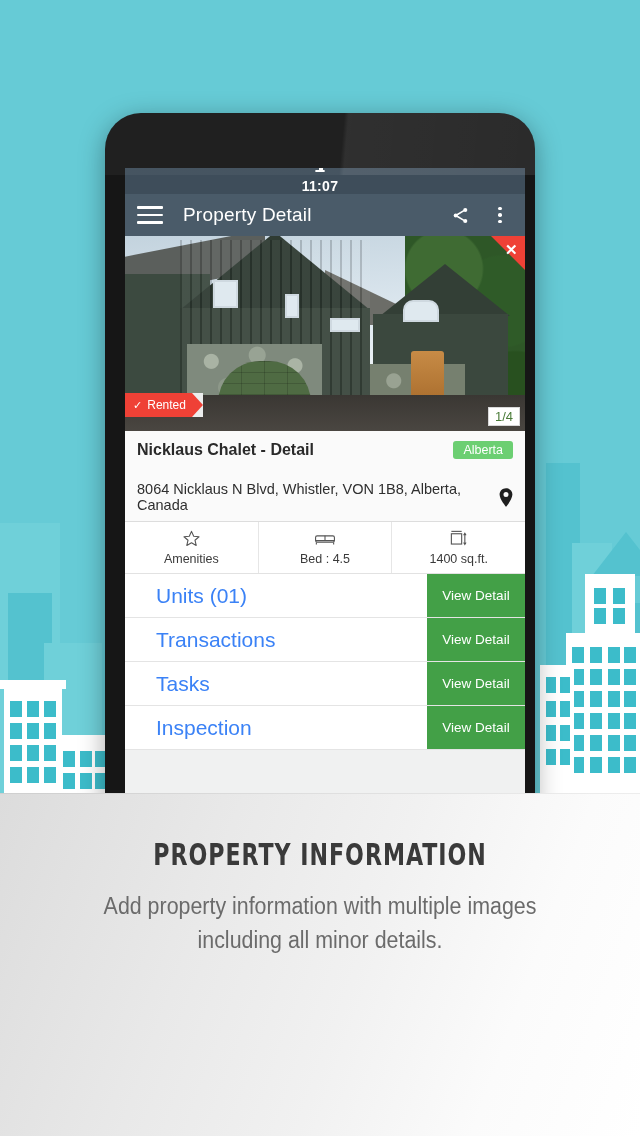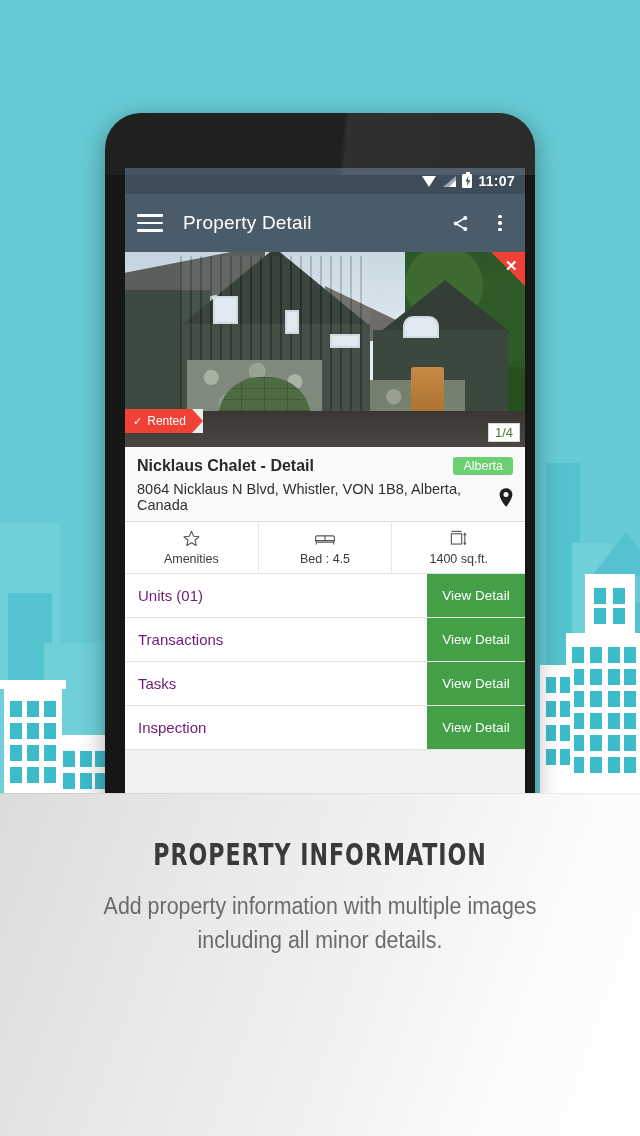--- a/index.html
+++ b/index.html
@@ -61,21 +61,21 @@
   .camera i{ position:absolute; inset:2px; border-radius:50%; background:#2a6c96; }
   .screen{
     position:absolute; left:20px; top:55px; width:400px; height:645px;
     background:#eceded; overflow:hidden;
   }
 
   
   .statusbar{
     height:26px; background:#3e4d5a; position:relative;
     display:flex; align-items:center; justify-content:flex-end;
-    padding-right:10px; gap:6px;
+    padding-right:10px; gap:6px;flex-direction:column;
   }
   .ico-wifi{ width:15px; height:11px; position:relative; }
   .ico-wifi:before{
     content:""; position:absolute; left:0; top:0;
     border-left:7.5px solid transparent; border-right:7.5px solid transparent;
     border-top:11px solid #fff;
   }
   .ico-signal{ width:13px; height:11px; position:relative; }
   .ico-signal:before{
     content:""; position:absolute; right:0; bottom:0; width:0; height:0;
@@ -94,21 +94,21 @@
   }
   .ico-batt i{
     position:absolute; left:2px; top:1px; width:5px; height:10px;
     background:#3e4d5a;
     clip-path:polygon(60% 0,0 55%,42% 55%,30% 100%,100% 42%,52% 42%);
   }
   .clock{ color:#fff; font-size:14px; font-weight:bold; letter-spacing:.3px; }
 
   
   .toolbar{
-    height:58px; background:#4a5b69; display:flex; align-items:center;
+    height:42px; background:#4a5b69; display:flex; align-items:center;
     padding:0 12px; gap:14px; position:relative;
   }
   .hamburger{ width:26px; height:18px; display:flex; flex-direction:column; justify-content:space-between; cursor:pointer; }
   .hamburger span{ display:block; height:2.6px; background:#fff; border-radius:1px; }
   .tb-title{ color:#fff; font-size:19px; font-weight:normal; flex:1; margin-left:6px; letter-spacing:.2px; }
   .tb-icon{ width:26px; height:26px; display:flex; align-items:center; justify-content:center; cursor:pointer; }
   .dots{ display:flex; flex-direction:column; gap:3px; }
   .dots i{ width:3.6px; height:3.6px; background:#fff; border-radius:50%; display:block; }
 
   
@@ -199,40 +199,40 @@
     font-size:13px; padding:1px 6px; border:1px solid #d8d8d8;
   }
 
   
   .pcard{ background:#fafafa; border-bottom:1px solid #dddddd; padding:10px 12px 8px; }
   .prow1{ display:flex; align-items:center; justify-content:space-between; }
   .pname{ font-size:16px; font-weight:bold; color:#2a2a2a; }
   .badge{
     background:#6ccf72; color:#fff; font-size:12.5px; padding:2px 10px; border-radius:3px;
   }
-  .prow2{ display:flex; align-items:center; justify-content:space-between; margin-top:6px; }
+  .prow2{ display:flex; align-items:center; justify-content:space-between; margin-top:22px; }
   .paddr{ font-size:14.5px; color:#2f2f2f; }
   .pin{ width:14px; height:19px; position:relative; flex:none; }
 
   
   .stats{ display:flex; background:#fff; border-bottom:1px solid #e2e2e2; }
   .stat{
     flex:1; padding:6px 2px 7px; text-align:center;
     border-right:1px solid #e6e6e6;
   }
   .stat:last-child{ border-right:none; }
   .stat .ic{ height:21px; display:flex; align-items:center; justify-content:center; }
   .stat .lb{ font-size:12.5px; color:#3a3a3a; margin-top:3px; white-space:nowrap; }
 
   
   .rows{ background:#fff; }
   .row{
     display:flex; align-items:stretch; border-bottom:1px solid #e4e4e4; height:44px;
   }
-  .row-label{ flex:1; display:flex; align-items:center; padding-left:13px; font-size:15px; color:#701a75; }
+  .row-label{ flex:1; display:flex; align-items:center; padding-left:31px; font-size:21px; color:#3b82f6; }
   .row-btn{
     width:98px; background:#43a047; color:#fff; font-size:13.5px;
     display:flex; align-items:center; justify-content:center; cursor:pointer;
   }
   .filler{ height:70px; background:#f0f1f1; }
 </style>
 </head>
 <body>
 
 <div class="bg">

